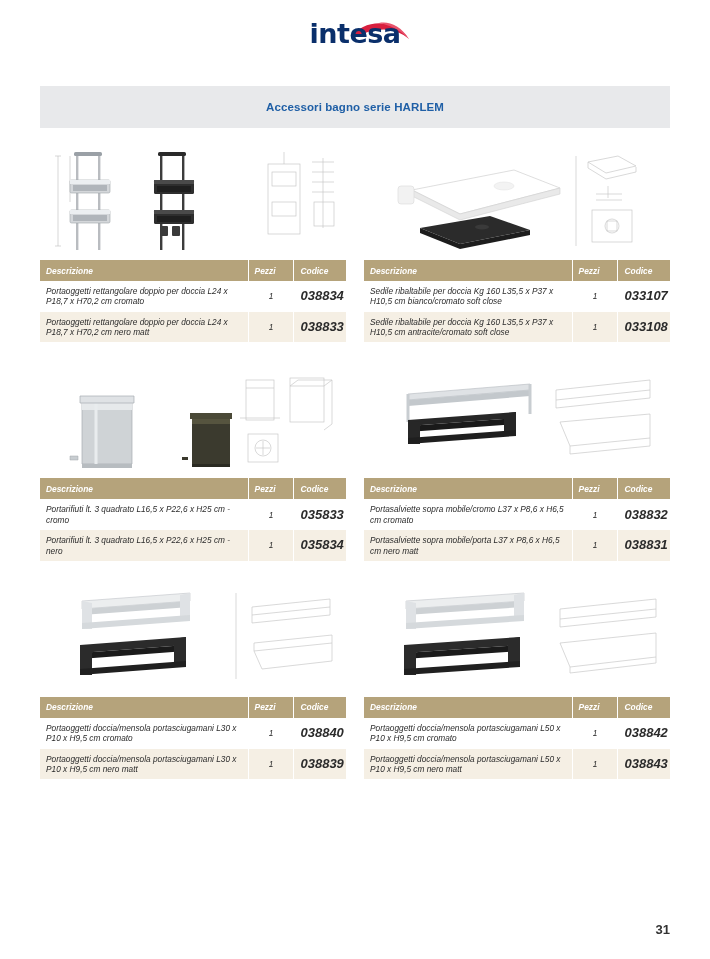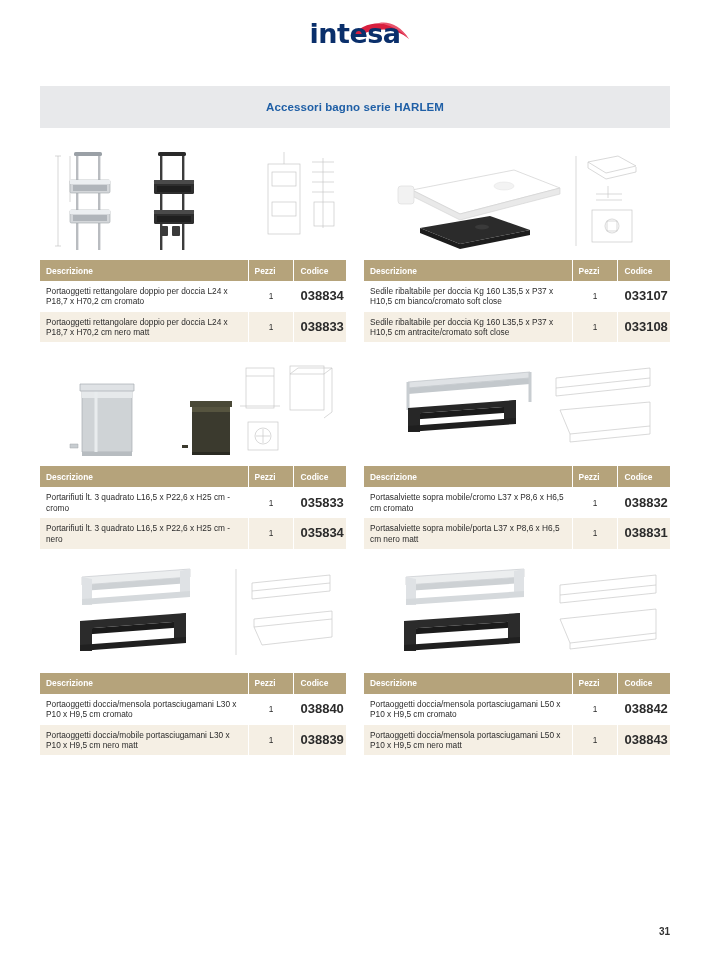--- a/index.html
+++ b/index.html
@@ -66,21 +66,22 @@
   .title-bar span {
     color: #1f5fa6;
     font-size: 11.5px;
     font-weight: bold;
     letter-spacing: 0.1px;
   }
   
   .grid {
     display: flex;
     flex-wrap: wrap;
-    gap: 6px 18px;
+    gap: 18px 18px;
+    font-style: italic;
   }
   .card {
     width: 306px;
     background: #ffffff;
   }
   .photo {
     height: 118px;
     background: #ffffff;
     position: relative;
     overflow: hidden;
@@ -127,21 +128,21 @@
   }
   table.tbl tbody tr td.code {
     text-align: center;
     font-weight: bold;
     font-size: 13px;
   }
   .page-num {
     position: absolute;
     right: 40px;
     bottom: 22px;
-    font-size: 10px;
+    font-size: 13px;
     color: #333;
     font-weight: bold;
   }
 </style>
 </head>
 <body>
 
 <div class="page">
 
   <div class="logo-wrap">
@@ -450,21 +451,21 @@
             <th class="center">Codice</th>
           </tr>
         </thead>
         <tbody>
           <tr>
             <td>Portaoggetti doccia/mensola portasciugamani L30 x P10 x H9,5 cm cromato</td>
             <td class="num">1</td>
             <td class="code">038840</td>
           </tr>
           <tr class="alt">
-            <td>Portaoggetti doccia/mobile portasciugamani L30 x P10 x H9,5 cm nero matt</td>
+            <td>Portaoggetti doccia/mensola portasciugamani L30 x P10 x H9,5 cm nero matt</td>
             <td class="num">1</td>
             <td class="code">038839</td>
           </tr>
         </tbody>
       </table>
     </div>
 
     <div class="card">
       <div class="photo">
         <svg class="photo-inner" viewBox="0 0 306 118">

